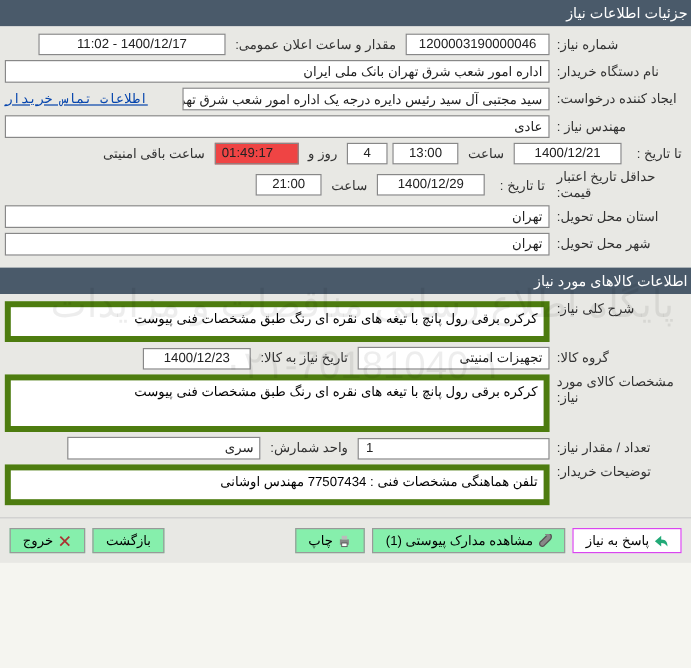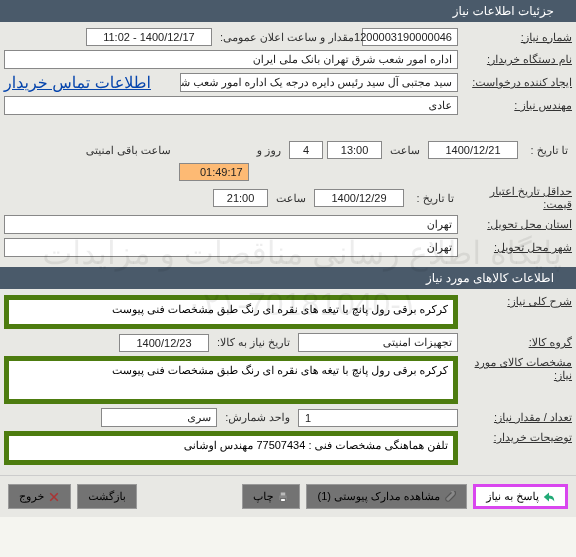--- a/index.html
+++ b/index.html
@@ -23,118 +23,118 @@
     pointer-events: none;
     z-index: 100;
     white-space: nowrap;
     text-align:center;
     line-height:1.6;
     margin-left:14px;
   }
   .section-header {
     background: #4a5a6a;
     color: #fff;
-    padding: 4px 22px;
+    padding: 4px 3px;
     font-size: 12px;
     text-align: right;
   }
   .form-body {
     background: #e8e8e4;
     padding: 6px 4px;
   }
   .row {
     display: flex;
     align-items: center;
     margin-bottom: 4px;
     gap: 4px;
   }
   .label {
     width: 110px;
-    text-align: right;
+    text-align: left;
     color: #333;
     font-size: 11px;
     padding-left: 2px;
     flex-shrink: 0;
-    text-decoration: underline;
   }
   .label-sm {
     text-align: right;
     color: #333;
     font-size: 11px;
     padding: 0 4px;
     flex-shrink: 0;
   }
   .field {
     background: #fff;
     border: 1px solid #888;
     padding: 2px 5px;
     min-height: 18px;
     font-size: 11px;
     text-align: right;
     color: #222;
   }
   .field-short { width: 90px; text-align:center;}
-  .field-num   { width: 96px; text-align:center;}
+  .field-num   { width: 120px; text-align:center;}
   .field-tiny  { width: 34px; text-align:center;}
   .field-time  { width: 55px; text-align:center;}
-  .field-timer { width: 70px; text-align:right; background:#fdba74;margin-top:44px; }
+  .field-timer { width: 70px; text-align:left; background:#ef4444; }
   .field-wide  { flex:1; min-width:0; }
   .link {
     color: #0645ad;
     text-decoration: underline;
-    font-size: 16px;
+    font-size: 11px;
     white-space: nowrap;
     flex-shrink:0;
+    font-family:Liberation Mono, monospace;
   }
   .textarea {
     background:#fff;
     border:5px solid #4d7c0f;
     min-height:34px;
     flex:1;
     padding:3px 5px;
     font-size:11px;
   }
   .button-bar {
     display:flex;
     gap:6px;
     padding:8px;
     border-top:1px solid #ccc;
     background:#e8e8e4;
   }
   .btn {
-    background:#737373;
+    background:#86efac;
     border:1px solid #999;
     padding:3px 10px;
     font-size:11px;
     cursor:pointer;
     display:inline-flex;
     align-items:center;
     gap:4px;
   }
-  .btn-primary { background:#fff; border:3px solid #d946ef;text-align:right;}
+  .btn-primary { background:#fff; border:1px solid #d946ef;text-align:right;}
   .spacer { flex:1;}
   .ico { width:12px;height:12px; display:inline-block;}
 </style>
 </head>
 <body>
 
 <div class="watermark">
   <div>پایگاه اطلاع رسانی مناقصات و مزایدات</div>
   <div>۰۲۱-70181040-۱</div>
 </div>
 
 <div class="section-header">جزئیات اطلاعات نیاز</div>
 
 <div class="form-body">
 
   <div class="row">
     <span class="label">شماره نیاز:</span>
     <span class="field field-num">1200003190000046</span>
     <span class="label-sm">مقدار و ساعت اعلان عمومی:</span>
-    <span class="field field-num" style="width:126px">1400/12/17 - 11:02</span>
+    <span class="field field-num" style="width:156px">1400/12/17 - 11:02</span>
   </div>
 
   <div class="row">
     <span class="label">نام دستگاه خریدار:</span>
     <span class="field field-wide">اداره امور شعب شرق تهران بانک ملی ایران</span>
   </div>
 
   <div class="row">
     <span class="label">ایجاد کننده درخواست:</span>
     <span class="field field-wide" style="overflow:hidden;white-space:nowrap;margin-left:25px;">سید مجتبی  آل سید  رئیس دایره درجه یک  اداره امور شعب شرق تهران بانک م</span>
@@ -194,21 +194,21 @@
 
   <div class="row" style="align-items:flex-start">
     <span class="label">مشخصات کالای مورد نیاز:</span>
     <div class="textarea" style="min-height:48px">کرکره برقی رول پانچ با تیغه های نقره ای رنگ طبق مشخصات فنی پیوست</div>
   </div>
 
   <div class="row">
     <span class="label">تعداد / مقدار نیاز:</span>
     <span class="field" style="width:160px;text-align:left;padding-left:6px">1</span>
     <span class="label-sm">واحد شمارش:</span>
-    <span class="field" style="width:116px">سری</span>
+    <span class="field" style="width:161px">سری</span>
   </div>
 
   <div class="row" style="align-items:flex-start">
     <span class="label">توضیحات خریدار:</span>
     <div class="textarea">تلفن هماهنگی مشخصات فنی :   77507434   مهندس اوشانی</div>
   </div>
 </div>
 
 <div class="button-bar">
   <button class="btn btn-primary">

